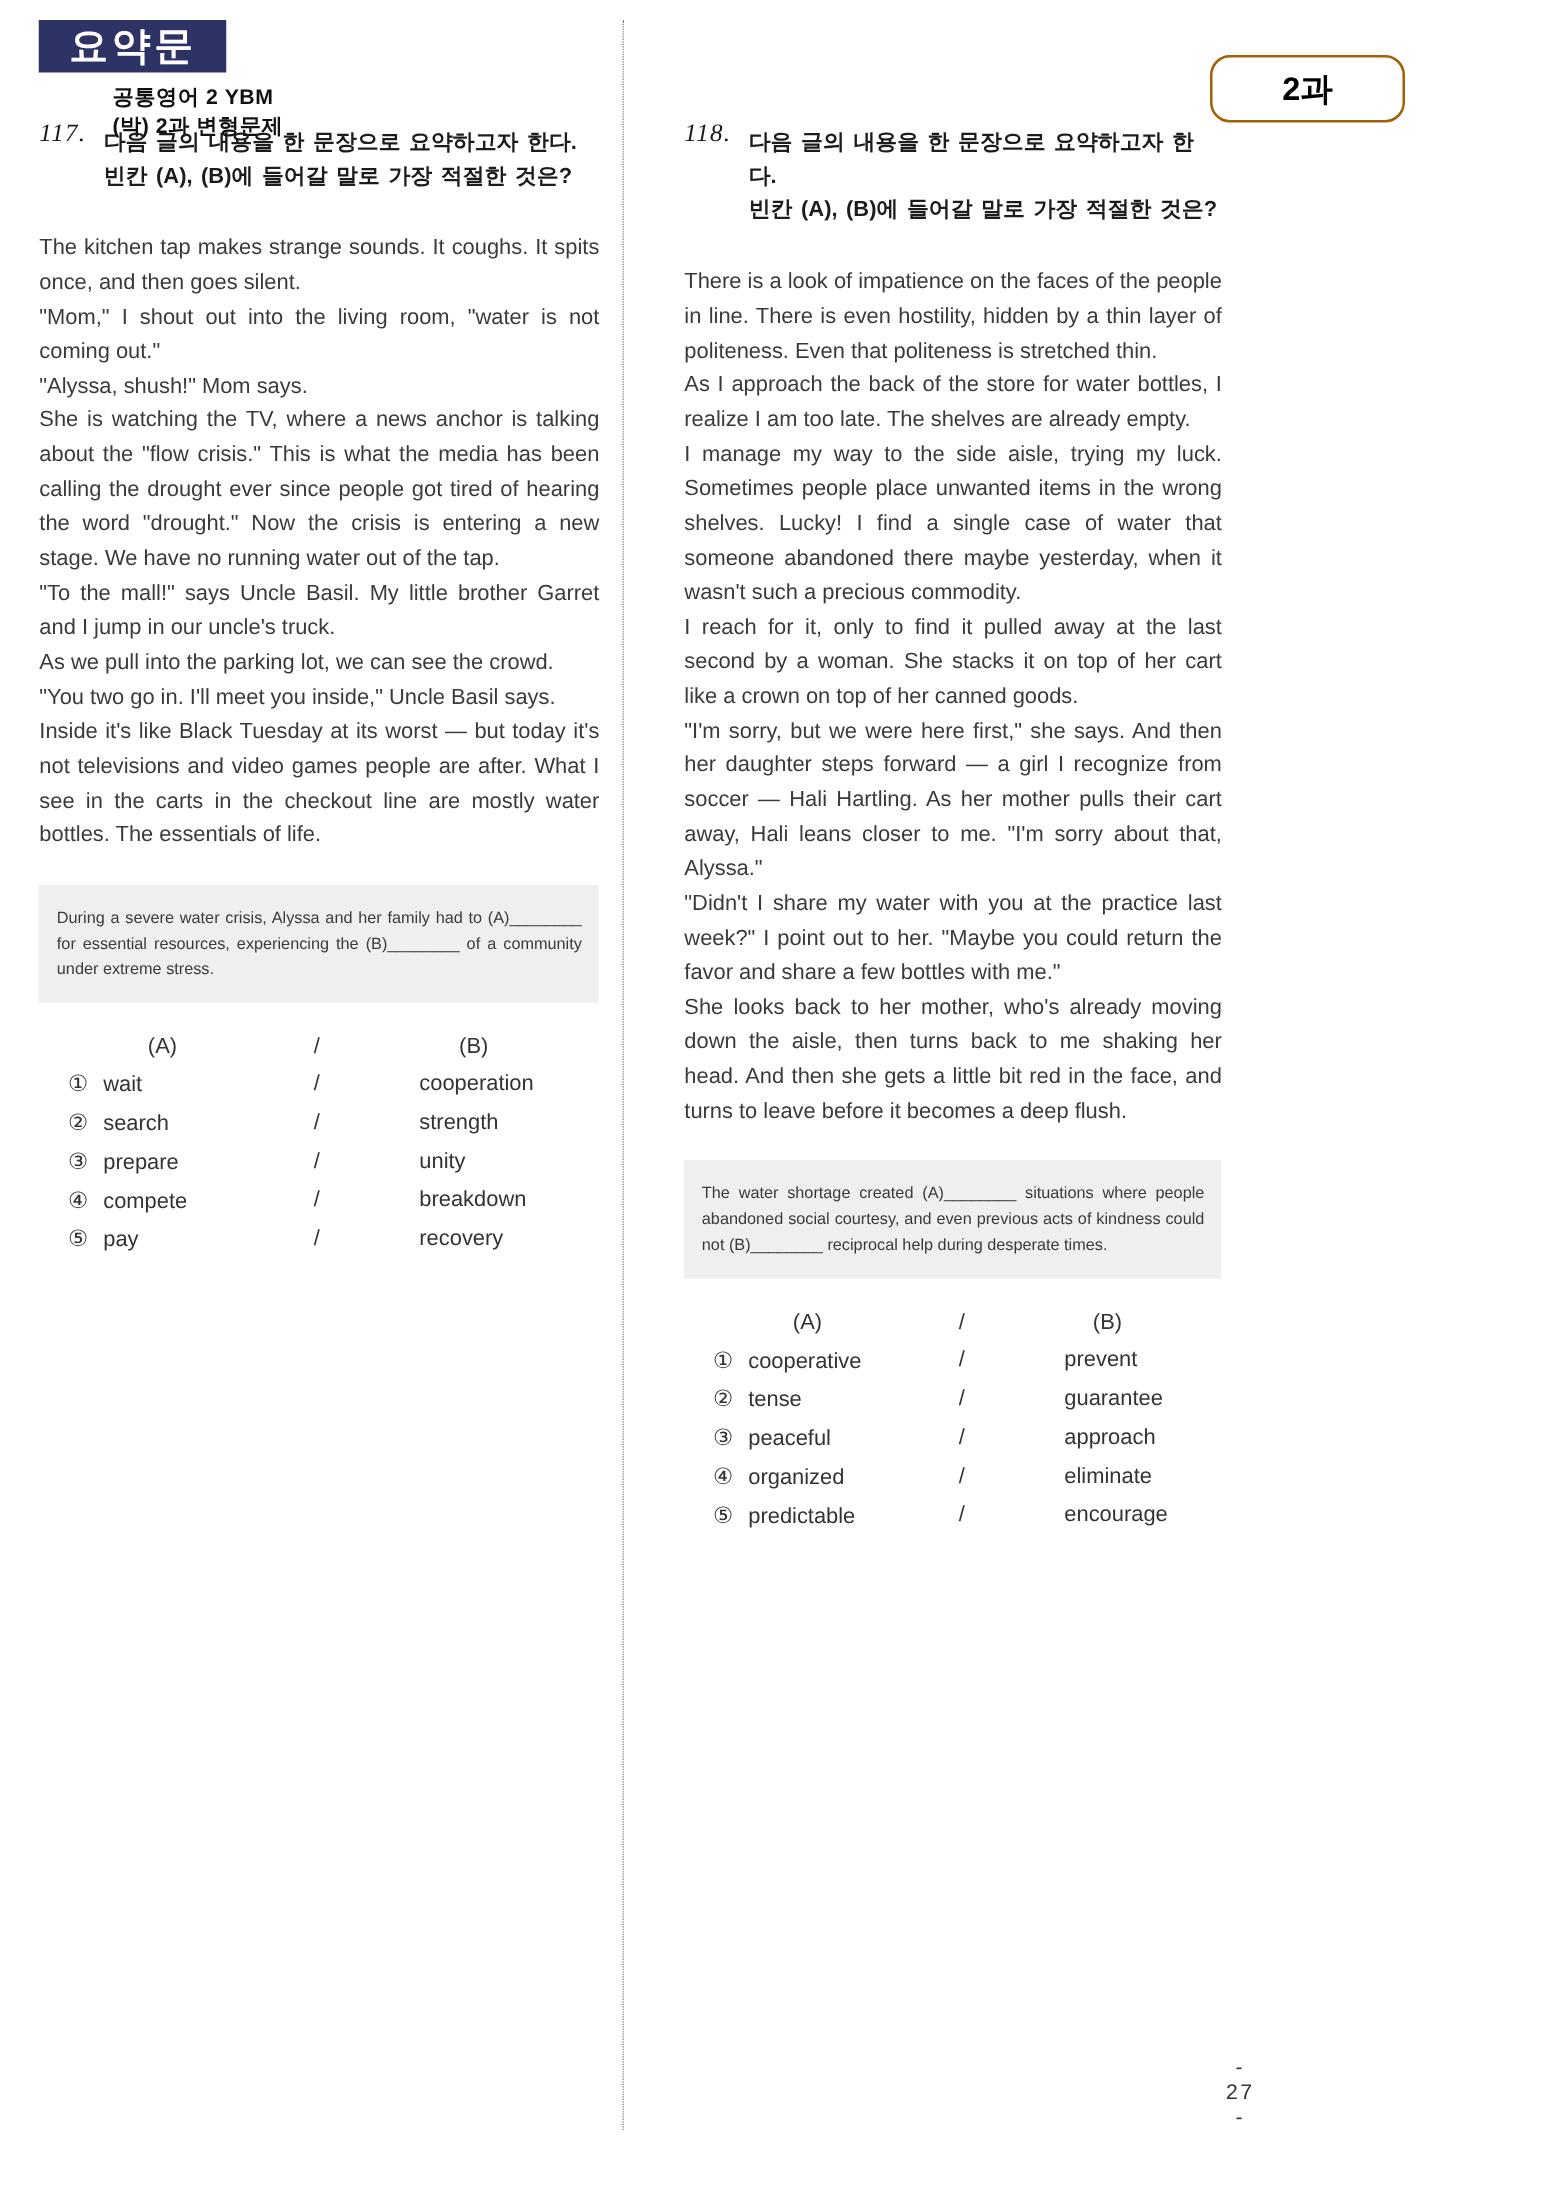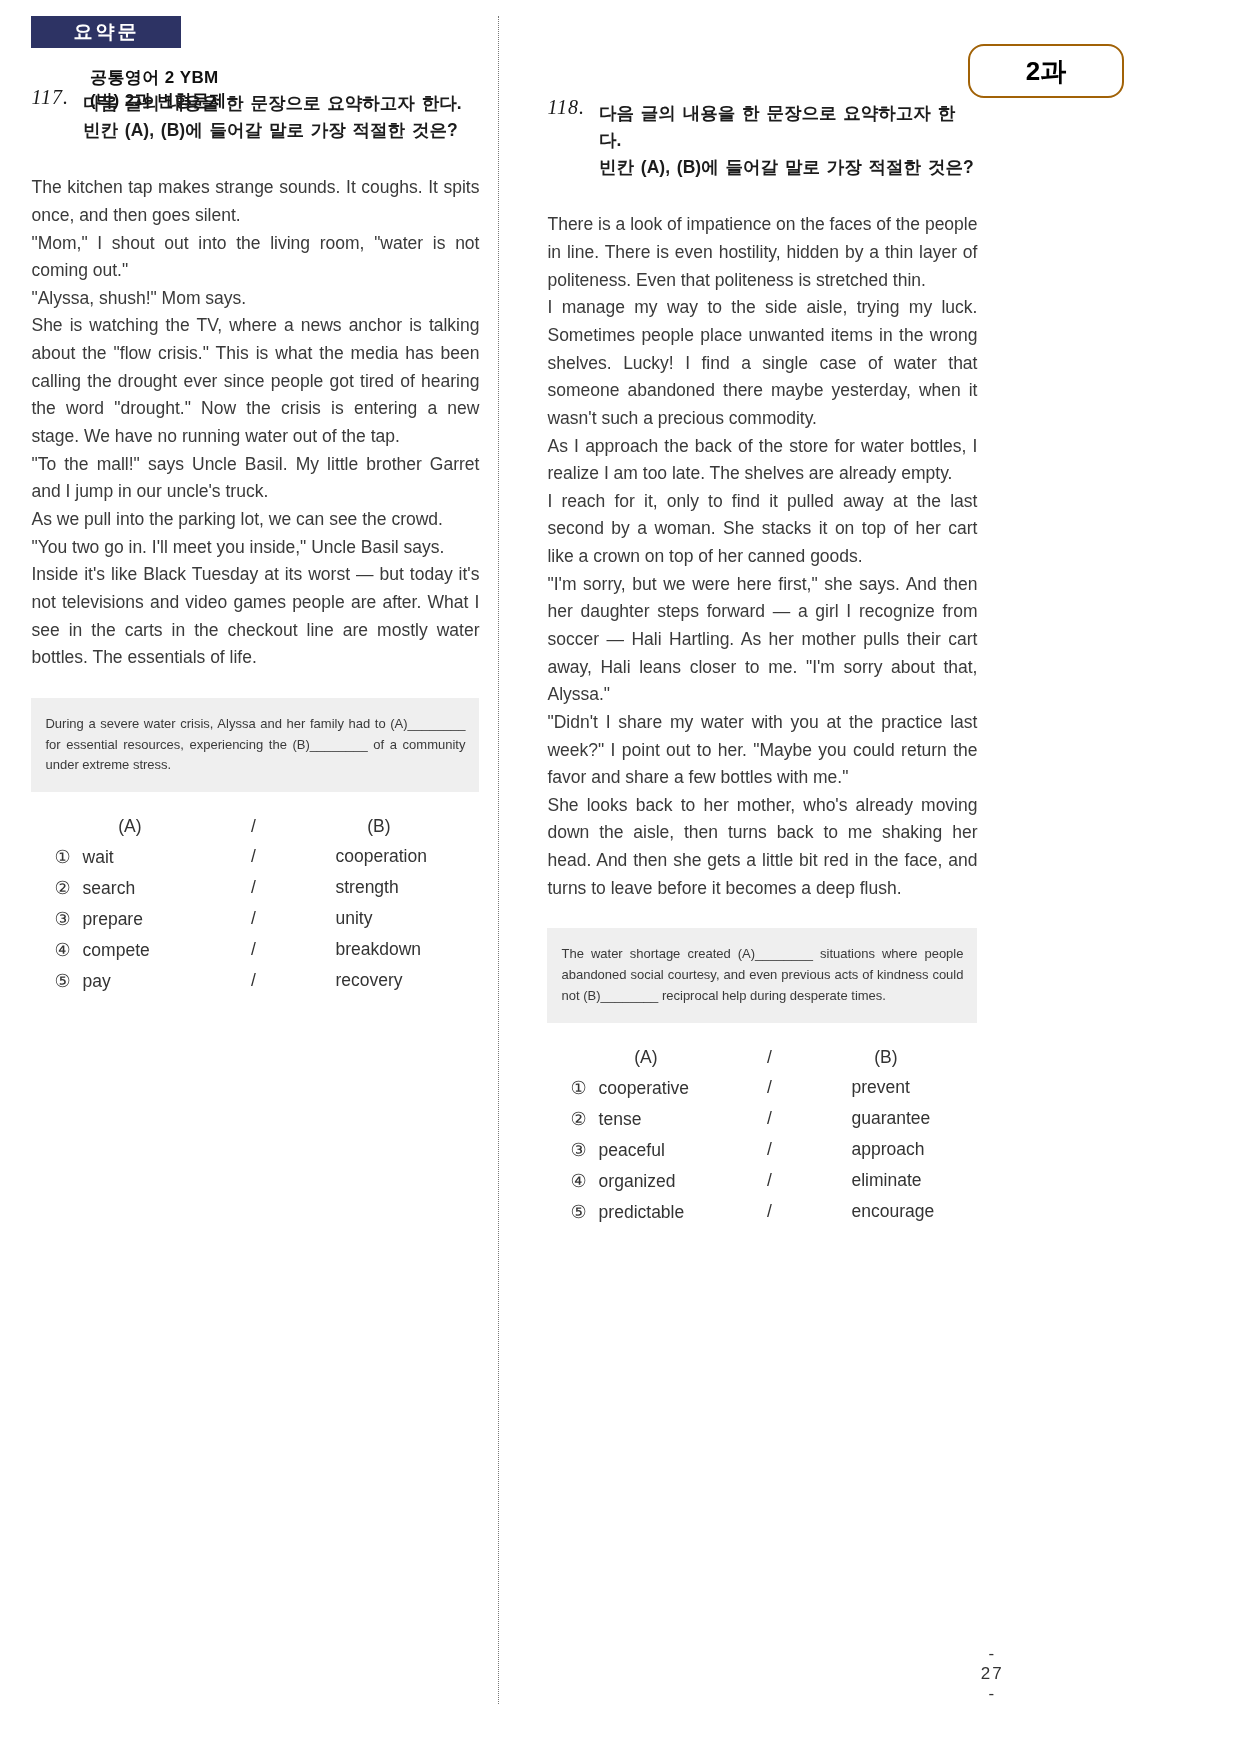--- a/index.html
+++ b/index.html
@@ -44,24 +44,24 @@
     border-top: 2px solid #1a1a1a;
     margin: 14px -178px 0 -35px;
   }
   .columns { display: flex; margin-top: 16px; }
   .col-left  { width: 448px; }
   .col-right { width: 430px; padding-top: 80px; margin-left: 29px; }
   .col-divider { width: 0; border-left: 1px dotted #777; margin: 0 19px; }
 
   .section-badge {
     width: 150px;
-    height: 32px;
+    height: 42px;
     background: #2d3364;
     color: #ffffff;
-    font-size: 19px;
+    font-size: 31px;
     font-weight: bold;
     letter-spacing: 3px;
     display: flex;
     align-items: center;
     justify-content: center;
   }
 
   .q-head { display: flex; }
   .q117-head { margin-top: 38px; }
   .q-number {
@@ -206,22 +206,22 @@
         <div class="q-head">
           <span class="q-number">118.</span>
           <div class="q-prompt">
             <div>다음 글의 내용을 한 문장으로 요약하고자 한다.</div>
             <div>빈칸 (A), (B)에 들어갈 말로 가장 적절한 것은?</div>
           </div>
         </div>
 
         <div class="passage">
           <p>There is a look of impatience on the faces of the people in line. There is even hostility, hidden by a thin layer of politeness. Even that politeness is stretched thin.</p>
+          <p>As I approach the back of the store for water bottles, I realize I am too late. The shelves are already empty.</p>
           <p>I manage my way to the side aisle, trying my luck. Sometimes people place unwanted items in the wrong shelves. Lucky! I find a single case of water that someone abandoned there maybe yesterday, when it wasn't such a precious commodity.</p>
-          <p>As I approach the back of the store for water bottles, I realize I am too late. The shelves are already empty.</p>
           <p>I reach for it, only to find it pulled away at the last second by a woman. She stacks it on top of her cart like a crown on top of her canned goods.</p>
           <p>"I'm sorry, but we were here first," she says. And then her daughter steps forward — a girl I recognize from soccer — Hali Hartling. As her mother pulls their cart away, Hali leans closer to me. "I'm sorry about that, Alyssa."</p>
           <p>"Didn't I share my water with you at the practice last week?" I point out to her. "Maybe you could return the favor and share a few bottles with me."</p>
           <p>She looks back to her mother, who's already moving down the aisle, then turns back to me shaking her head. And then she gets a little bit red in the face, and turns to leave before it becomes a deep flush.</p>
         </div>
 
         <div class="summary-box">The water shortage created (A)________ situations where people abandoned social courtesy, and even previous acts of kindness could not (B)________ reciprocal help during desperate times.</div>
 
         <div class="choices">
           <div class="choice-header">

